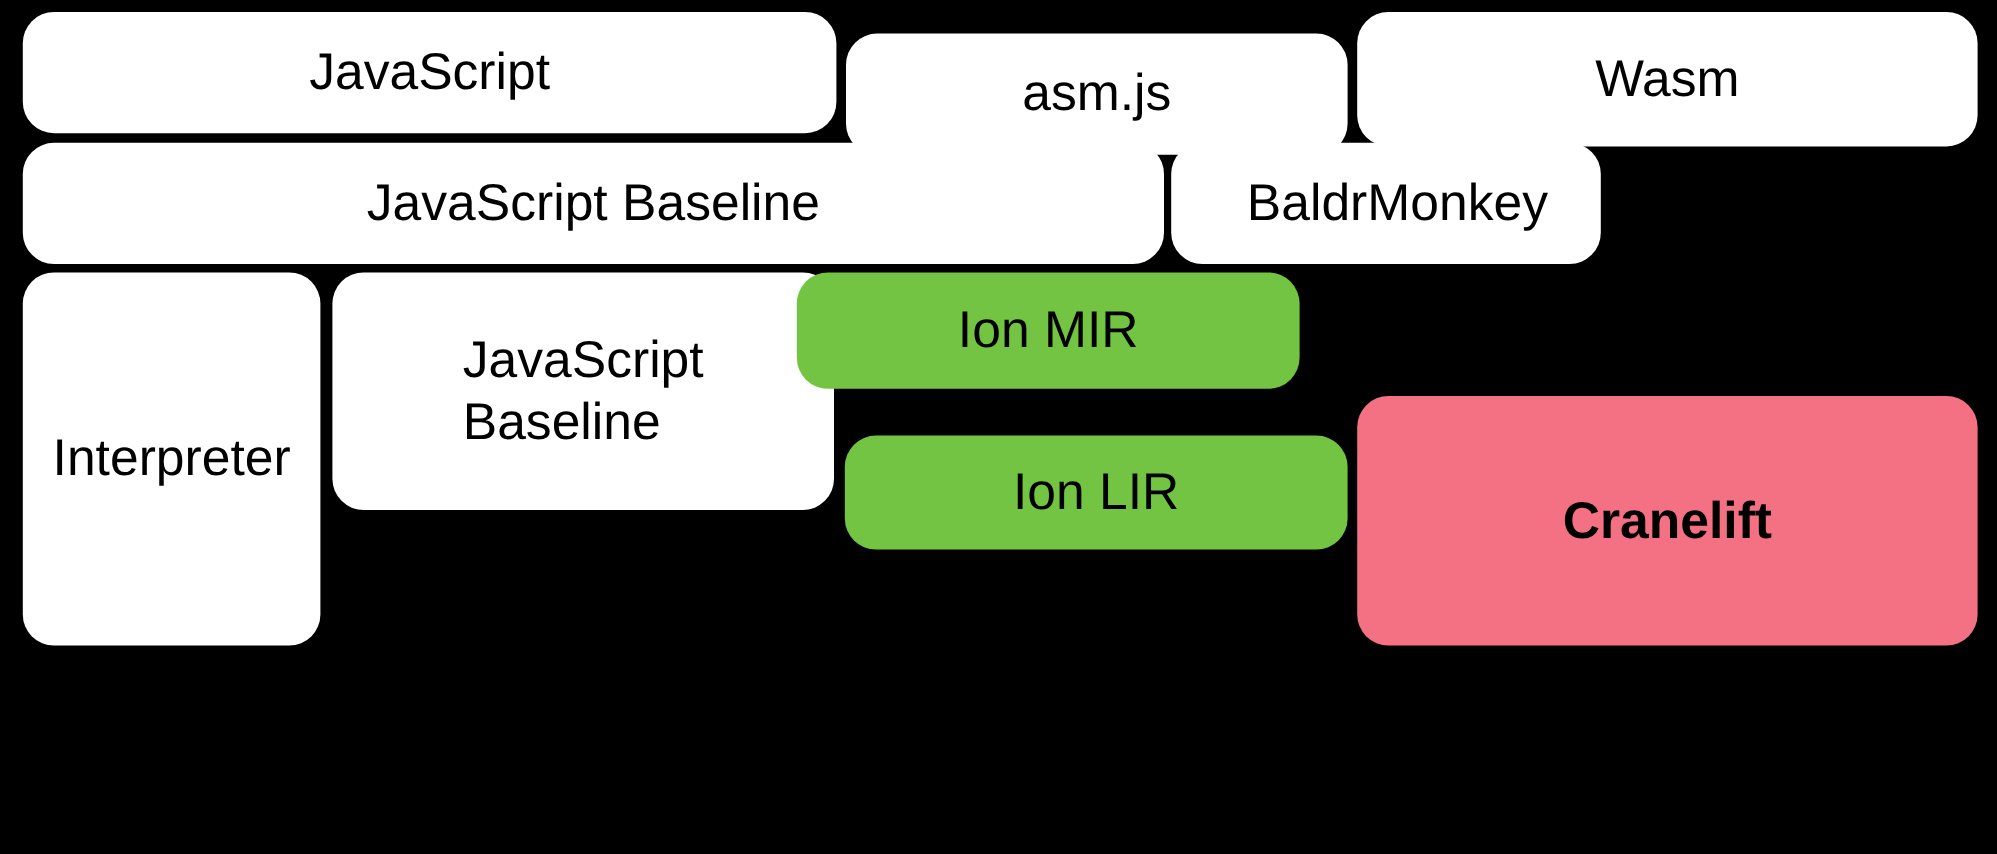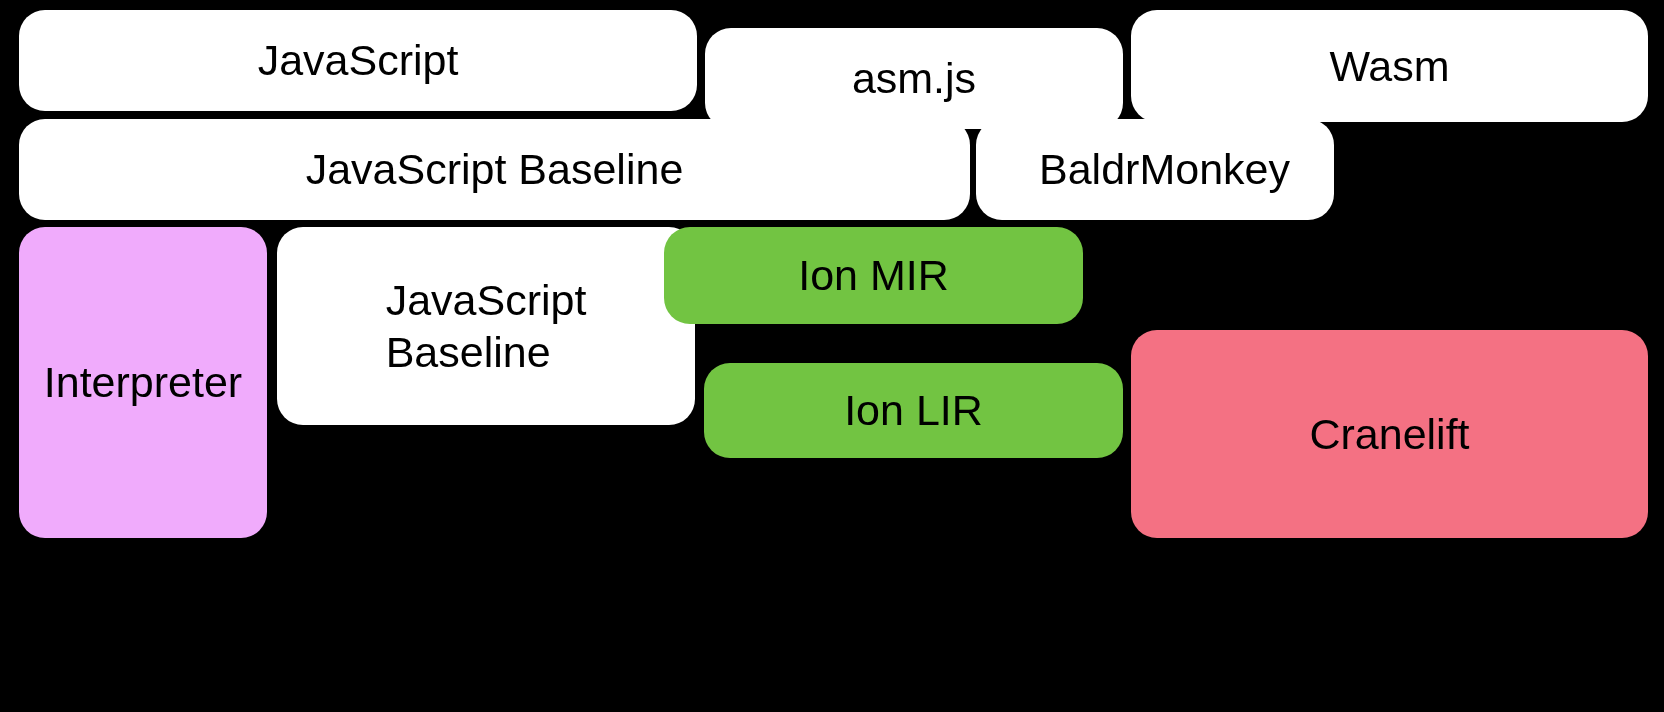--- a/index.html
+++ b/index.html
@@ -30,23 +30,23 @@
     font-size: 43px;
     font-weight: 400;
     line-height: 1.18;
     letter-spacing: 0px;
     border-radius: 26px;
     background: #ffffff;
     white-space: pre-line;
     user-select: none;
   }
   .box.white   { background: #ffffff; }
-  .box.grey    { background: #f0abfc; }
+  .box.grey    { background: #ffffff; }
   .box.green   { background: #72c442; }
-  .box.pink    { background: #f47183; }
+  .box.pink    { background: #f47183; font-weight: bold; }
   .box.two-line { line-height: 1.22; }
 </style>
 </head>
 <body>
 
 <div id="stage">
     <div class="box white" style="left: 19px; top: 10px; width: 678px; height: 101px;">JavaScript</div>
     <div class="box white" style="left: 705px; top: 28px; width: 418px; height: 101px;">asm.js</div>
     <div class="box white" style="left: 1131px; top: 10px; width: 517px; height: 112px;">Wasm</div>
     <div class="box white" style="left: 19px; top: 119px; width: 951px; height: 101px;">JavaScript Baseline</div>

